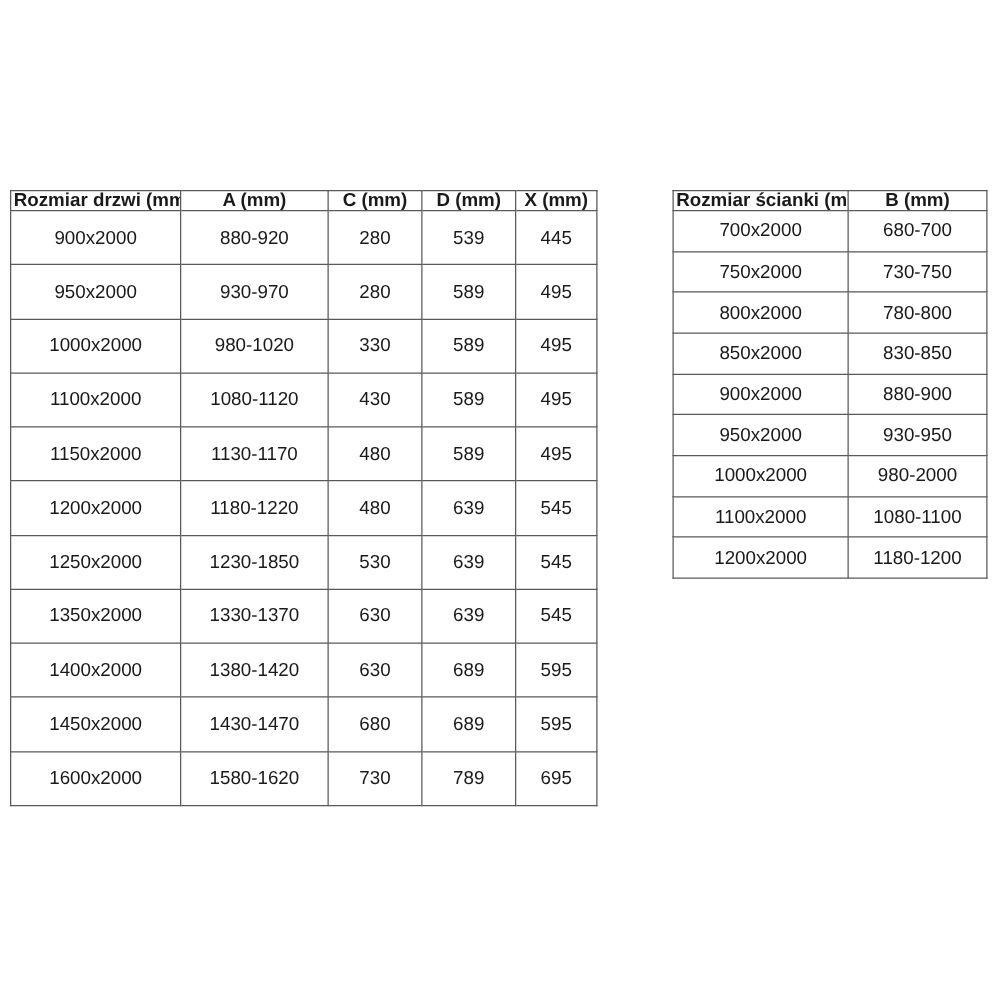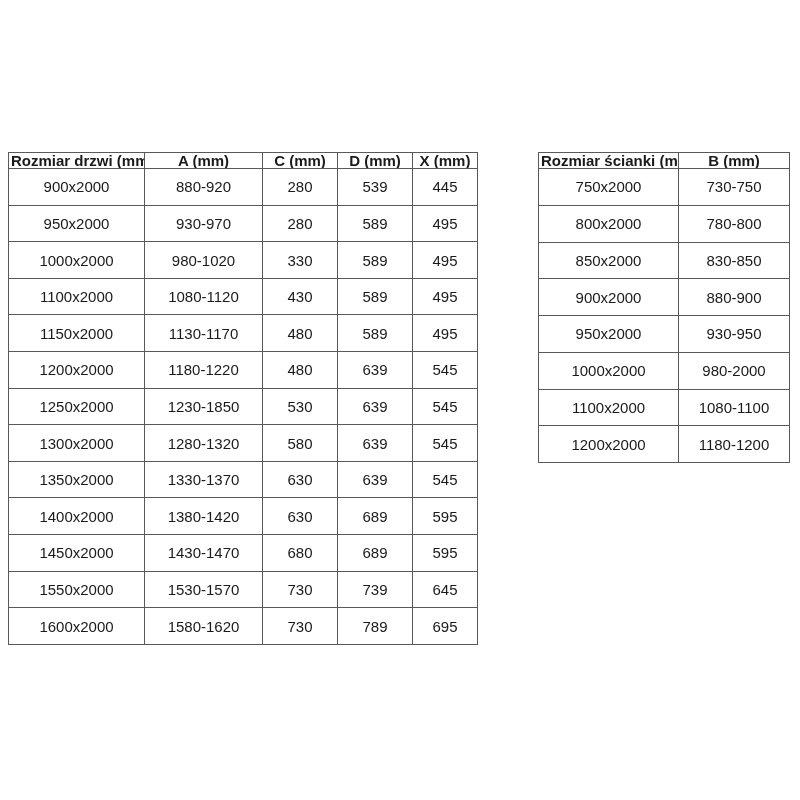--- a/index.html
+++ b/index.html
@@ -115,53 +115,39 @@
             <td>545</td>
           </tr>
           <tr>
             <td>1250x2000</td>
             <td>1230-1850</td>
             <td>530</td>
             <td>639</td>
             <td>545</td>
           </tr>
           <tr>
-            <td>1300x2000</td>
-            <td>1280-1320</td>
-            <td>580</td>
-            <td>639</td>
-            <td>545</td>
-          </tr>
-          <tr>
             <td>1350x2000</td>
             <td>1330-1370</td>
             <td>630</td>
             <td>639</td>
             <td>545</td>
           </tr>
           <tr>
             <td>1400x2000</td>
             <td>1380-1420</td>
             <td>630</td>
             <td>689</td>
             <td>595</td>
           </tr>
           <tr>
             <td>1450x2000</td>
             <td>1430-1470</td>
             <td>680</td>
             <td>689</td>
             <td>595</td>
-          </tr>
-          <tr>
-            <td>1550x2000</td>
-            <td>1530-1570</td>
-            <td>730</td>
-            <td>739</td>
-            <td>645</td>
           </tr>
           <tr>
             <td>1600x2000</td>
             <td>1580-1620</td>
             <td>730</td>
             <td>789</td>
             <td>695</td>
           </tr>
         </tbody>
       </table>
@@ -174,20 +160,24 @@
         <col>
       </colgroup>
     <thead>
           <tr>
             <th>Rozmiar ścianki (mm)</th>
             <th>B (mm)</th>
           </tr>
         </thead>
         <tbody>
           <tr>
+            <td>700x2000</td>
+            <td>680-700</td>
+          </tr>
+          <tr>
             <td>750x2000</td>
             <td>730-750</td>
           </tr>
           <tr>
             <td>800x2000</td>
             <td>780-800</td>
           </tr>
           <tr>
             <td>850x2000</td>
             <td>830-850</td>

